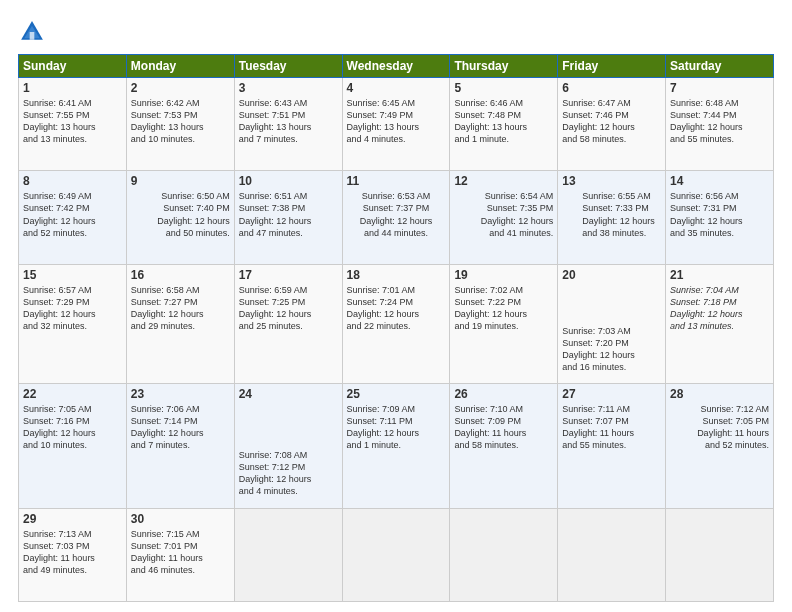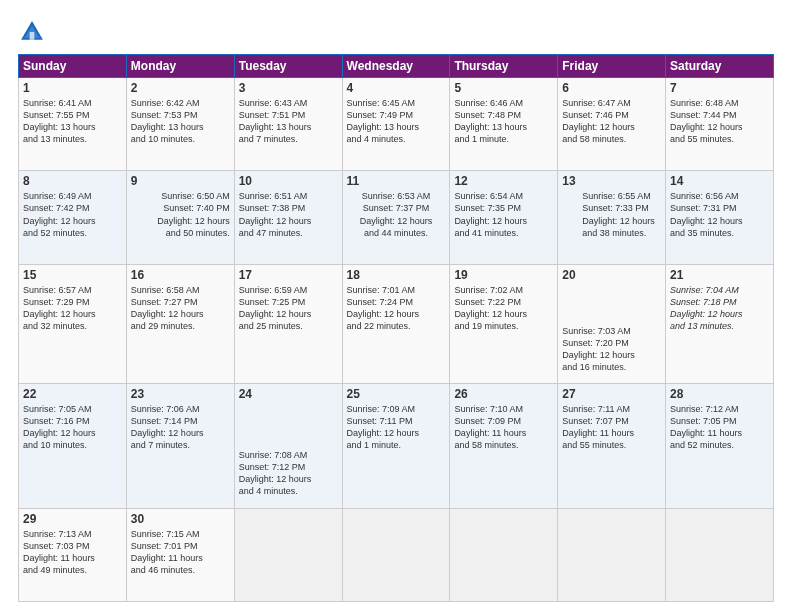--- a/index.html
+++ b/index.html
@@ -51,21 +51,21 @@
       font-size: 13px;
       color: #555;
     }
     .calendar {
       flex: 1;
       border-collapse: collapse;
       width: 100%;
       table-layout: fixed;
     }
     .calendar thead th {
-      background: #701a75;
+      background: #4d7c0f;
       color: #fff;
       font-size: 12px;
       font-weight: bold;
       padding: 4px 4px;
       border: 1px solid #1a6abf;
       text-align: left;
     }
     .calendar tbody td {
       border: 1px solid #ccc;
       vertical-align: top;
@@ -205,21 +205,21 @@
           </td>
           <td>
             <span class="day-num">11</span>
             <div class="cell-text" style="white-space: pre-line; text-align: center;">Sunrise: 6:53 AM
 Sunset: 7:37 PM
 Daylight: 12 hours
 and 44 minutes.</div>
           </td>
           <td>
             <span class="day-num">12</span>
-            <div class="cell-text" style="white-space: pre-line;">Sunrise: 6:54 AM
+            <div class="cell-text" style="white-space: pre-line; text-align: right;">Sunrise: 6:54 AM
 Sunset: 7:35 PM
 Daylight: 12 hours
 and 41 minutes.</div>
           </td>
           <td>
             <span class="day-num">13</span>
             <div class="cell-text" style="white-space: pre-line; margin-left: 20px;">Sunrise: 6:55 AM
 Sunset: 7:33 PM
 Daylight: 12 hours
 and 38 minutes.</div>
@@ -321,21 +321,21 @@
           </td>
           <td>
             <span class="day-num">27</span>
             <div class="cell-text" style="white-space: pre-line;">Sunrise: 7:11 AM
 Sunset: 7:07 PM
 Daylight: 11 hours
 and 55 minutes.</div>
           </td>
           <td>
             <span class="day-num">28</span>
-            <div class="cell-text" style="white-space: pre-line;">Sunrise: 7:12 AM
+            <div class="cell-text" style="white-space: pre-line; text-align: right;">Sunrise: 7:12 AM
 Sunset: 7:05 PM
 Daylight: 11 hours
 and 52 minutes.</div>
           </td>
         </tr>
         <tr>
           <td>
             <span class="day-num">29</span>
             <div class="cell-text" style="white-space: pre-line;">Sunrise: 7:13 AM
 Sunset: 7:03 PM

